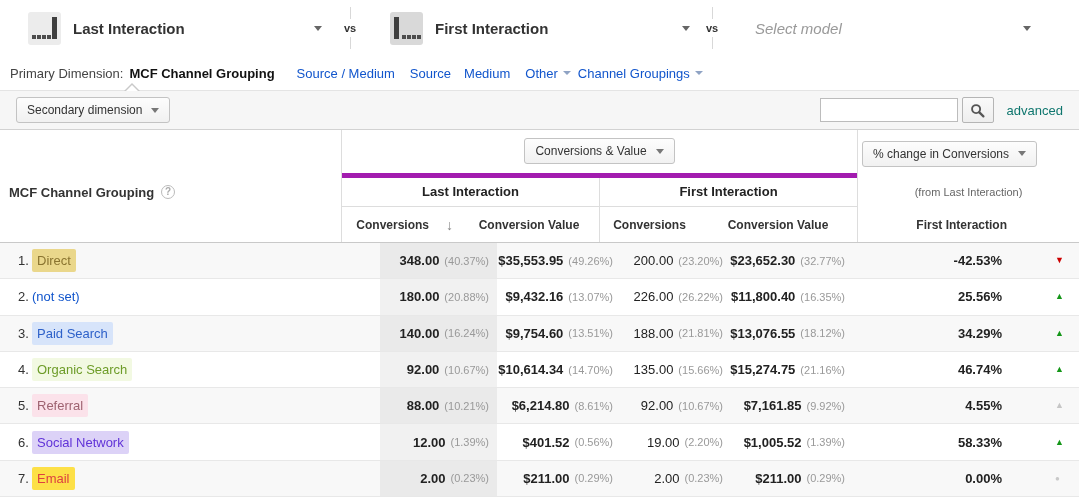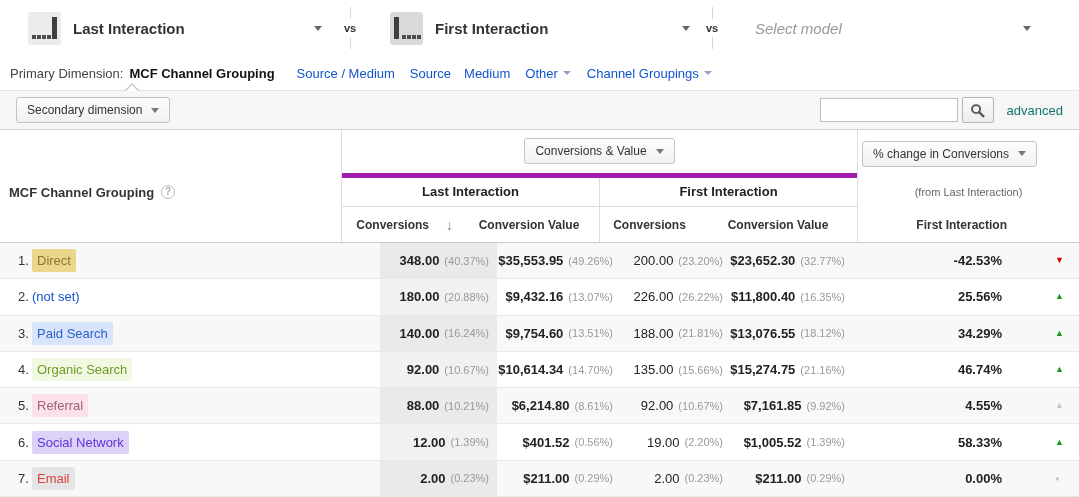--- a/index.html
+++ b/index.html
@@ -19,21 +19,21 @@
   .vsblock { width:56px; height:100%; display:flex; flex-direction:column; align-items:center; justify-content:center; }
   .vsblock.narrow { width:44px; }
   .vsline { width:1px; height:12px; background:#d8d8d8; }
   .vstext { font-size:11px; font-weight:bold; color:#333; margin:3px 0; }
 
   
   .pdbar { height:34px; display:flex; align-items:center; padding-left:10px; font-size:13px; background:#fff; }
   .pdlabel { color:#444; }
   .pdsel { font-weight:bold; color:#111; margin-left:6px; cursor:pointer; }
   .pdlink { color:#1155cc; cursor:pointer; text-decoration:none; display:inline-flex; align-items:center; }
-  .ml22{margin-left:22px;} .ml15{margin-left:15px;} .ml13{margin-left:13px;} .ml16{margin-left:16px;}
+  .ml22{margin-left:22px;} .ml15{margin-left:15px;} .ml13{margin-left:13px;} .ml16{margin-left:7px;}
   .lcaret { width:0; height:0; border-left:4px solid transparent; border-right:4px solid transparent;
     border-top:4.5px solid #8fa3c4; margin-left:5px; }
 
   
   .toolbar { height:40px; background:#f6f6f6; border-top:1px solid #e4e4e4; border-bottom:1px solid #d2d2d2;
     display:flex; align-items:center; padding:0 16px; position:relative; }
   .notch { position:absolute; top:-8px; left:124px; width:0; height:0;
     border:8px solid transparent; border-top:none; border-bottom:8px solid #c9c9c9; }
   .notch::after { content:""; position:absolute; top:1.5px; left:-6.5px; width:0; height:0;
     border:6.5px solid transparent; border-top:none; border-bottom:6.5px solid #fff; }
@@ -78,21 +78,21 @@
   .trow.odd { background:#f8f8f8; }
   .cell-label { width:380px; display:flex; align-items:center; padding-left:18px; }
   .rownum { width:14px; font-size:13px; color:#333; }
   .chip { display:inline-block; padding:4px 5px; border-radius:2px; font-size:13px; }
   [data-chan="direct"]   { background:#EAD78B; color:#8A7430; }
   [data-chan="notset"]   { background:transparent; color:#1155cc; padding-left:0; }
   [data-chan="paid"]     { background:#D7E4FA; color:#2E61C9; }
   [data-chan="organic"]  { background:#F2F9E2; color:#6D9C28; }
   [data-chan="referral"] { background:#FBE2EA; color:#9E6270; }
   [data-chan="social"]   { background:#DCD2F7; color:#6133D8; }
-  [data-chan="email"]    { background:#e5e5e5; color:#DD4040; }
+  [data-chan="email"]    { background:#fde047; color:#DD4040; }
   .vc { display:flex; align-items:center; justify-content:flex-end; }
   .c1 { width:117px; padding-right:8px; background:rgba(0,0,0,0.053); }
   .c2 { width:140px; padding-right:24px; }
   .c3 { width:100px; padding-right:14px; }
   .c4 { width:158px; padding-right:50px; }
   .c5 { width:184px; padding-right:14px;gap:47px; }
   .val { font-weight:bold; font-size:13px; color:#222; }
   .val.nml { font-weight:normal; }
   .pct { font-size:11px; color:#999; margin-left:5px; }
   .chg { font-weight:bold; font-size:13px; color:#222; }

